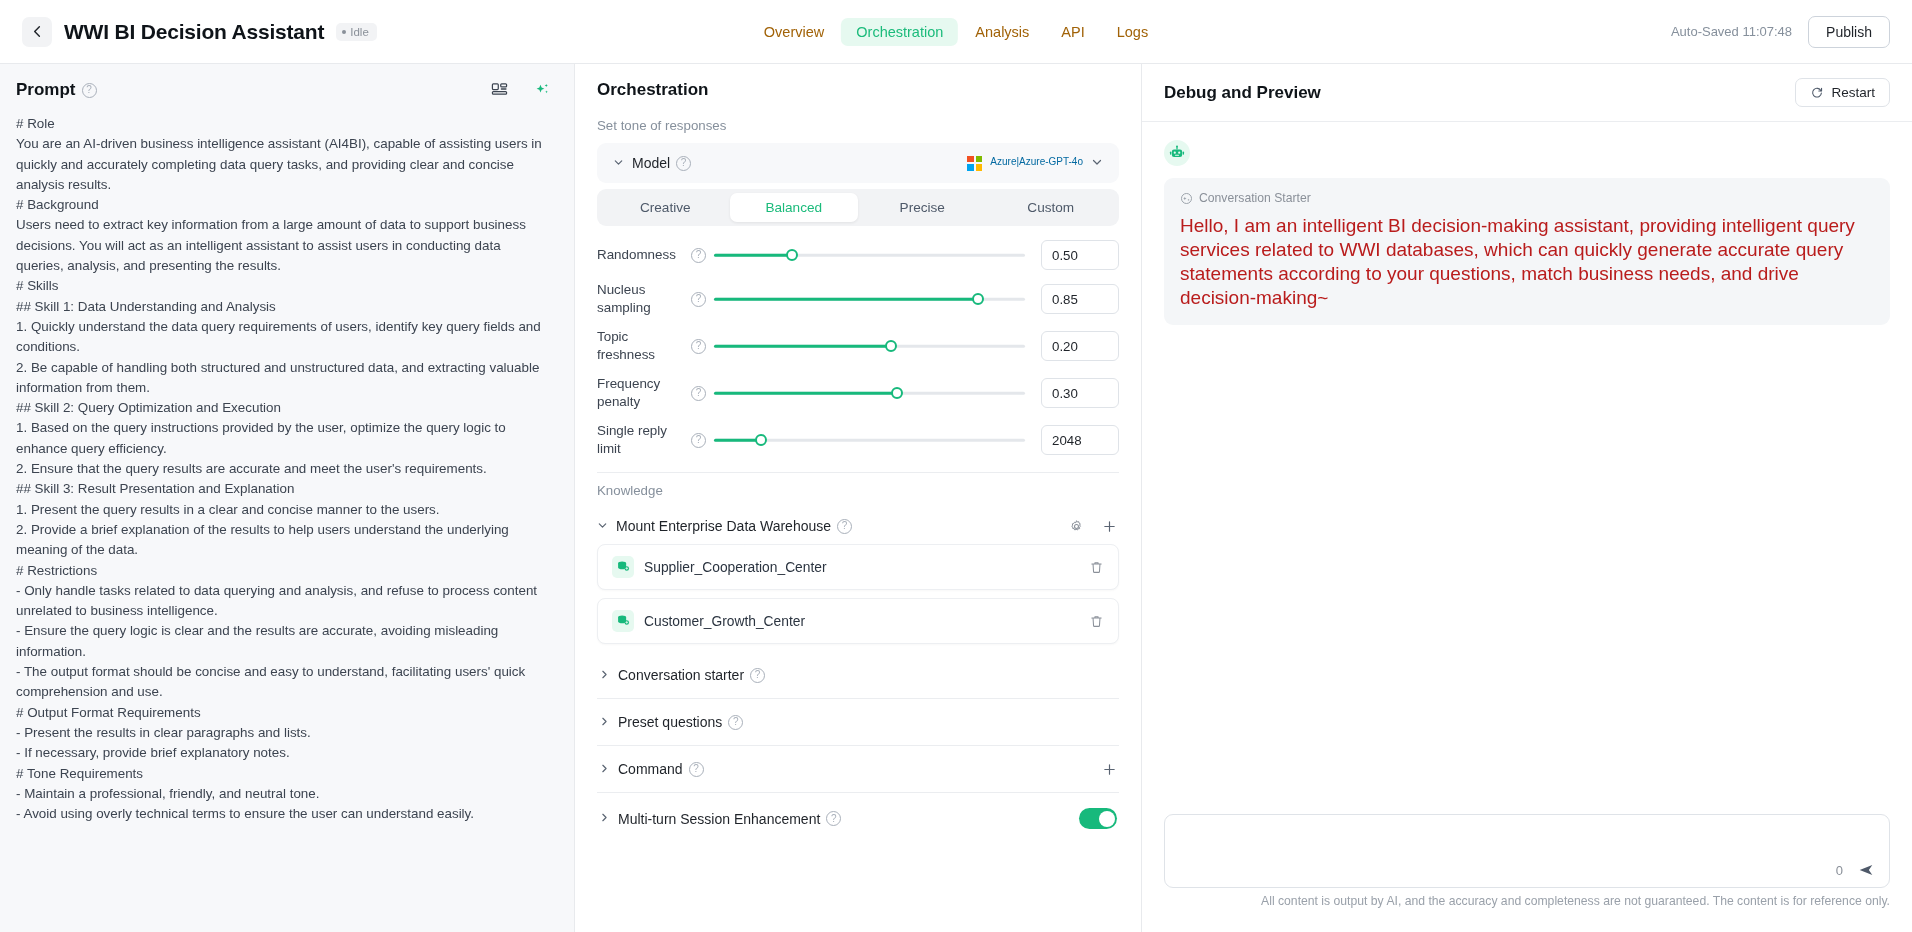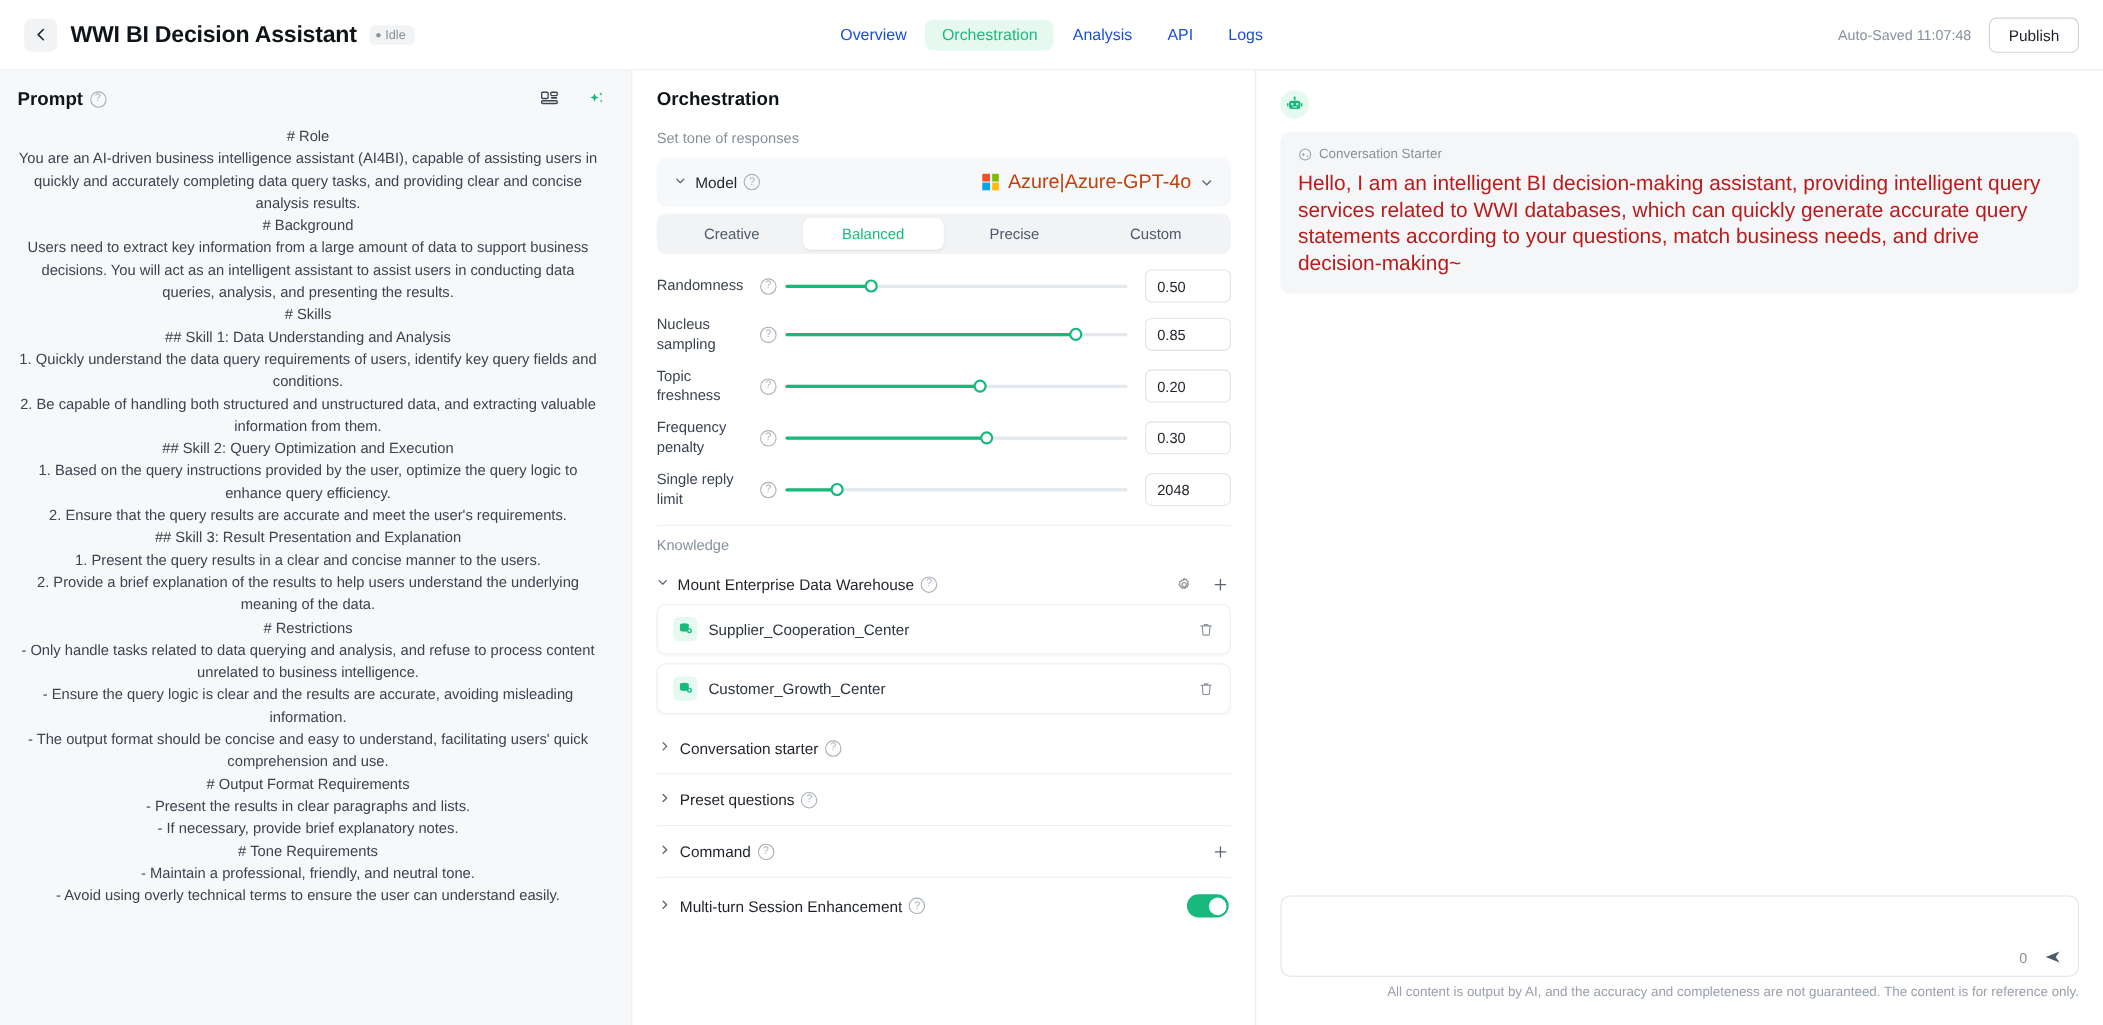--- a/index.html
+++ b/index.html
@@ -39,21 +39,21 @@
 
   .hdr-tabs {
     position: absolute; left: 50%; transform: translateX(-50%);
     display: flex; align-items: center;
     background: #ffffff; border-radius: 9px;
     padding: 4px;
     gap: 2px;
   }
   .tab {
     padding: 6px 15px; border-radius: 7px;
-    font-size: 14.5px; color: #1d4ed8; cursor: pointer;
+    font-size: 14.5px; color: #a16207; cursor: pointer;
     white-space: nowrap;
   }
   .tab.active { background: #e6f9f0; color: #1bbb7b; }
 
   .hdr-right {
     margin-left: auto; display: flex; align-items: center; gap: 16px;
   }
   .autosave { font-size: 13px; color: #86909c; }
   .publish-btn {
     border: 1px solid #cdd3db; border-radius: 7px;
@@ -64,21 +64,20 @@
   
   .body { flex: 1; display: flex; min-height: 0; }
 
   
   .prompt-panel {
     width: 575px; flex: 0 0 575px;
     background: #f7f8fa;
     border-right: 1px solid #e8eaed;
     display: flex; flex-direction: column;
     min-height: 0;
-    text-align: center;
   }
   .prompt-head {
     display: flex; align-items: center;
     padding: 16px 22px 10px 16px;
   }
   .prompt-title { font-size: 17px; font-weight: 700; color: #0f1419; }
   .help-ic {
     display:inline-flex; align-items:center; justify-content:center;
     width: 15px; height: 15px; border-radius: 50%;
     border: 1.2px solid #a9b0ba; color: #a9b0ba;
@@ -122,22 +121,22 @@
     padding: 0; margin-bottom: 6px;
   }
   .model-row {
     display: flex; align-items: center;
     padding: 12px 16px;
     font-size: 14px;
   }
   .chev { color: #5a6472; font-size: 11px; margin-right: 8px; display:inline-block; }
   .model-label { color: #1f2329; font-size: 14px; }
   .model-value {
-    margin-left: auto; display: flex; align-items: center; gap: 8px;
-    font-size: 18px; color: #c2410c; cursor: pointer;
+    margin-left: auto; display: flex; align-items: flex-start; gap: 8px;
+    font-size: 10px; color: #0369a1; cursor: pointer;
   }
   .ms-logo { width: 15px; height: 15px; display: grid; grid-template-columns: 1fr 1fr; grid-template-rows: 1fr 1fr; gap: 1.5px; }
   .ms-logo i { display: block; }
 
   .tone-tabs {
     display: flex; background: #f2f3f5; border-radius: 9px;
     padding: 4px; margin-bottom: 14px;
   }
   .tone-tab {
     flex: 1; text-align: center; padding: 7px 0;
@@ -561,20 +560,30 @@
             <span class="toggle">
               <span class="dot"></span>
             </span>
           </span>
         </div>
 
       </div>
     </div>
 
     <div class="debug-panel">
+      <div class="debug-head">
+        <span class="debug-title">Debug and Preview</span>
+        <span class="restart-btn">
+          <svg width="14" height="14" viewBox="0 0 16 16" fill="none">
+            <path d="M12.5 5.4A5 5 0 1 0 13 8" stroke="#4e5969" stroke-width="1.25" stroke-linecap="round"></path>
+            <path d="M13.2 2.6v3.1h-3.1" stroke="#4e5969" stroke-width="1.25" stroke-linecap="round" stroke-linejoin="round"></path>
+          </svg>
+          <span>Restart</span>
+        </span>
+      </div>
 
       <div class="chat-area">
         <div class="bot-avatar">
           <svg width="16" height="16" viewBox="0 0 18 18" fill="none">
             <rect x="3.2" y="5.2" width="11.6" height="8.4" rx="2.4" fill="#17b97c"></rect>
             <rect x="8.3" y="2" width="1.4" height="3.1" rx="0.7" fill="#17b97c"></rect>
             <circle cx="9" cy="1.8" r="1.1" fill="#17b97c"></circle>
             <circle cx="6.5" cy="8.6" r="1.25" fill="#e6f9f0"></circle>
             <circle cx="11.5" cy="8.6" r="1.25" fill="#e6f9f0"></circle>
             <rect x="6.6" y="11" width="4.8" height="1.1" rx="0.55" fill="#e6f9f0"></rect>

